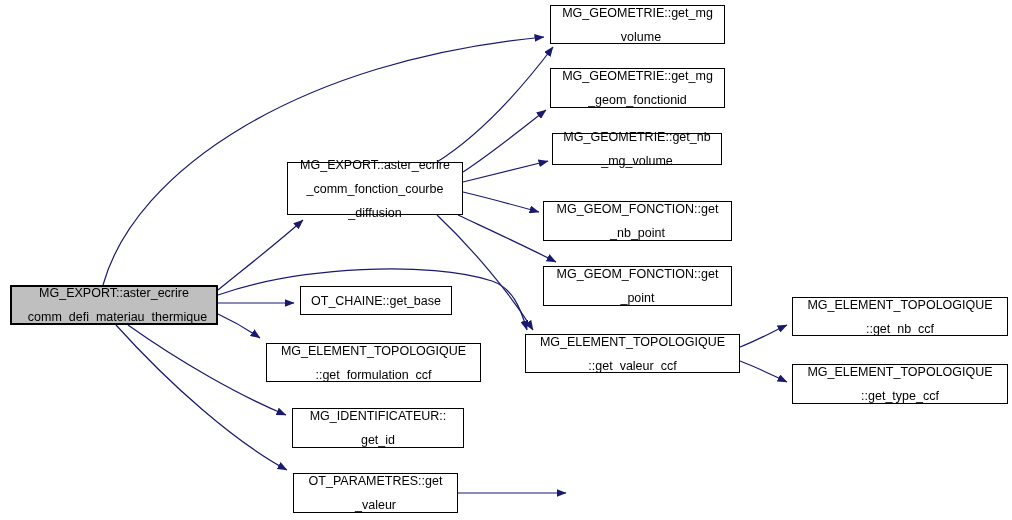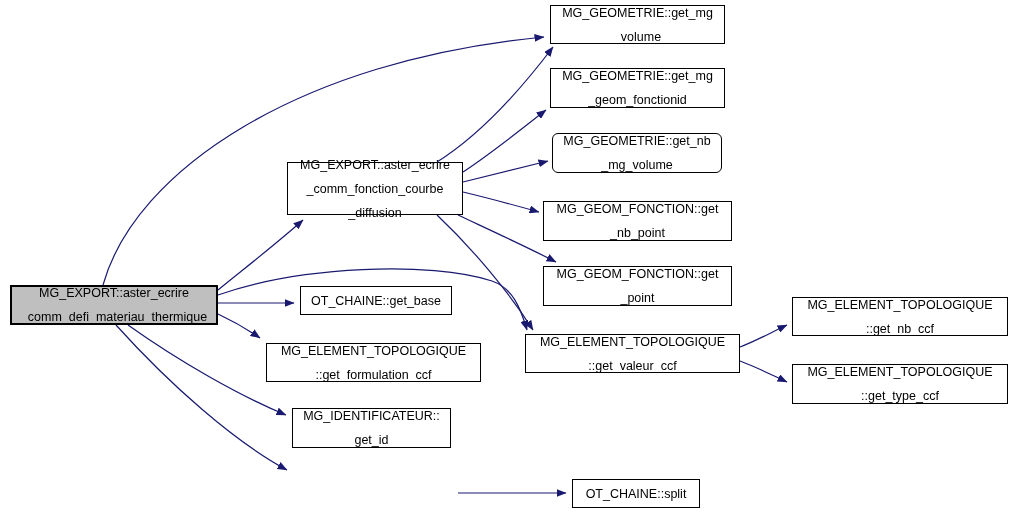--- a/index.html
+++ b/index.html
@@ -35,29 +35,29 @@
   .node.root {
     background: #bfbfbf;
     border-width: 2px;
     cursor: default;
   }
   
   [data-name="node-main"]                   { left: 10px;  top: 285px; width: 208px; height: 40px; }
   [data-name="node-diffusion"]              { left: 287px; top: 162px; width: 176px; height: 53px; }
   [data-name="node-get-mg-volume"]          { left: 550px; top: 5px;   width: 175px; height: 39px; }
   [data-name="node-get-mg-geom-fonctionid"] { left: 550px; top: 68px;  width: 175px; height: 40px; }
-  [data-name="node-get-nb-mg-volume"]       { left: 552px; top: 133px; width: 170px; height: 40px; border-radius: 6px; }
+  [data-name="node-get-nb-mg-volume"]       { left: 552px; top: 133px; width: 170px; height: 32px; }
   [data-name="node-get-nb-point"]           { left: 543px; top: 201px; width: 189px; height: 40px; }
   [data-name="node-get-point"]              { left: 543px; top: 266px; width: 189px; height: 40px; }
   [data-name="node-get-valeur-ccf"]         { left: 525px; top: 334px; width: 215px; height: 39px; }
   [data-name="node-get-nb-ccf"]             { left: 792px; top: 297px; width: 216px; height: 39px; }
   [data-name="node-get-type-ccf"]           { left: 792px; top: 364px; width: 216px; height: 40px; }
   [data-name="node-get-base"]               { left: 300px; top: 286px; width: 152px; height: 29px; }
   [data-name="node-get-formulation-ccf"]    { left: 266px; top: 343px; width: 215px; height: 39px; }
-  [data-name="node-get-id"]                 { left: 292px; top: 408px; width: 159px; height: 40px; }
+  [data-name="node-get-id"]                 { left: 292px; top: 408px; width: 172px; height: 40px; }
   [data-name="node-get-valeur"]             { left: 293px; top: 473px; width: 165px; height: 40px; }
   [data-name="node-split"]                  { left: 572px; top: 479px; width: 128px; height: 29px; }
   .edge { fill: none; stroke: #191970; stroke-width: 1.2px; }
 </style>
 </head>
 <body>
 
 <div class="canvas" data-name="call-graph">
 
   <svg class="edge-layer" data-name="edge-layer" width="1012" height="520" viewBox="0 0 1012 520" xmlns="http://www.w3.org/2000/svg">
@@ -103,15 +103,16 @@
 ::get_valeur_ccf</div>
   <div class="node" data-name="node-get-nb-ccf">MG_ELEMENT_TOPOLOGIQUE
 ::get_nb_ccf</div>
   <div class="node" data-name="node-get-type-ccf">MG_ELEMENT_TOPOLOGIQUE
 ::get_type_ccf</div>
   <div class="node" data-name="node-get-base">OT_CHAINE::get_base</div>
   <div class="node" data-name="node-get-formulation-ccf">MG_ELEMENT_TOPOLOGIQUE
 ::get_formulation_ccf</div>
   <div class="node" data-name="node-get-id">MG_IDENTIFICATEUR::
 get_id</div>
-  <div class="node" data-name="node-split">OT_CHAINE::split</div>
+  <div class="node" data-name="node-get-valeur">OT_PARAMETRES::get
+_valeur</div>
 
 </div>
 
 </body></html>

